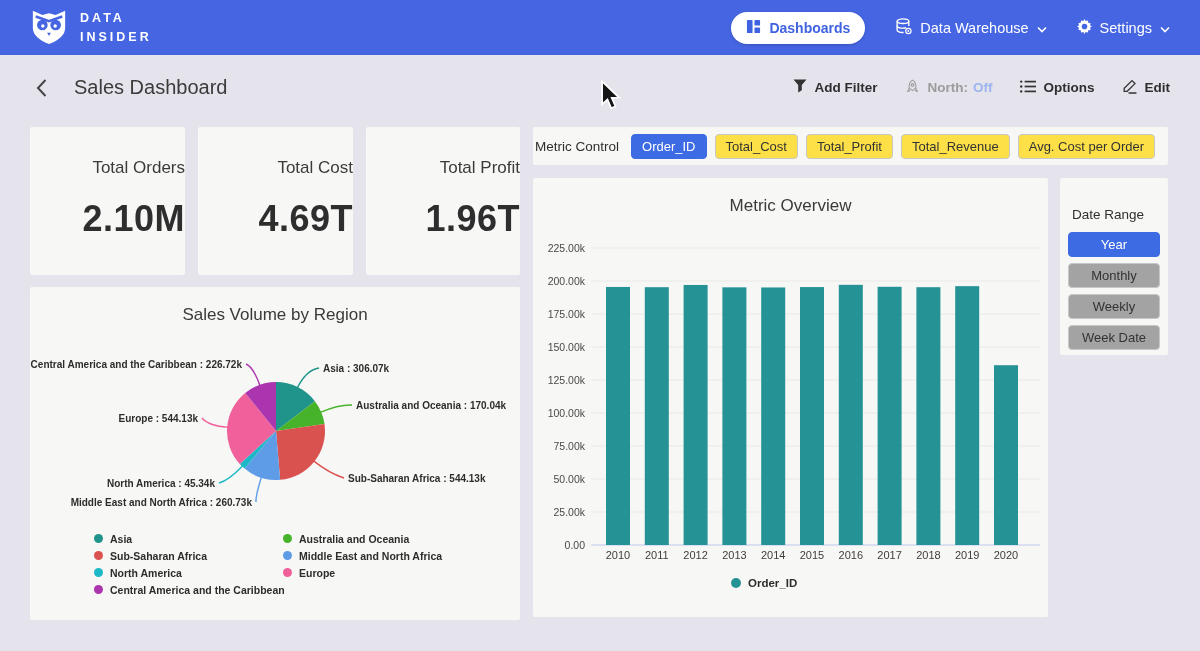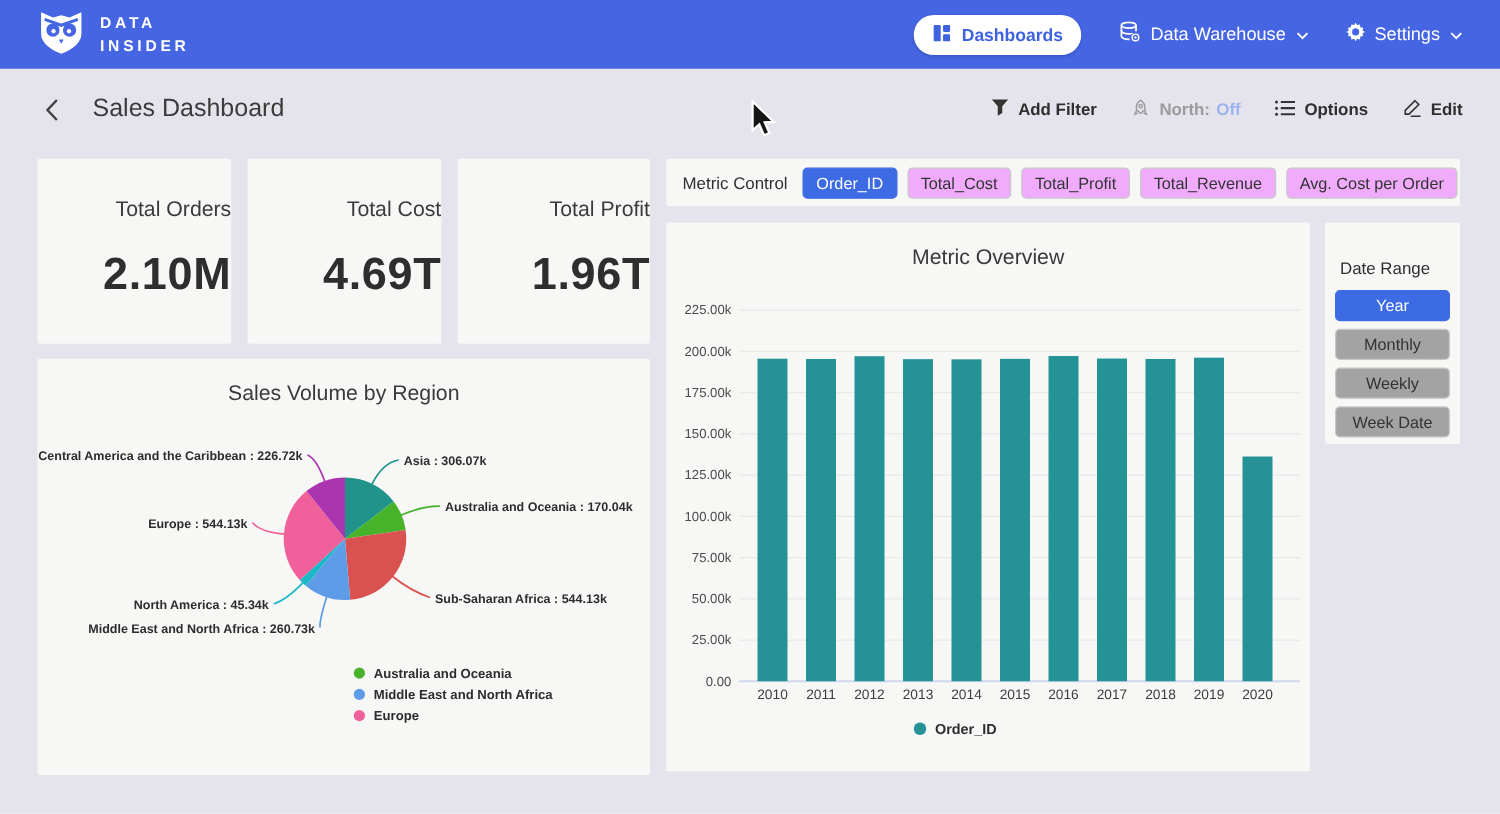--- a/index.html
+++ b/index.html
@@ -31,25 +31,25 @@
   .h-action .muted { color:#9b9b9b; }
   .boost-state { color:#9db4ef; margin-left:-3px; }
   
   .card { position:absolute; background:#f7f7f5; border-radius:2px; }
   .kpi { width:155px; height:148px; top:127px; display:flex; flex-direction:column; align-items:flex-end; }
   .kpi-label { margin-top:31px; font-size:17px; font-weight:500; color:#3b3b3b; }
   .kpi-value { margin-top:20px; font-size:36px; font-weight:bold; color:#2e2e2e; letter-spacing:.5px; }
   .card-title { text-align:center; font-size:17px; font-weight:500; color:#3a3a3a; padding-top:18px; position:relative; z-index:2; }
   
   .metric-control { left:533px; top:127px; width:635px; height:38px;
-    display:flex; align-items:center; padding-left:13px; gap:12px; }
+    display:flex; align-items:center; padding-left:2px; gap:12px; }
   .mc-label { font-size:13.5px; color:#2f2f2f; }
   .btn-row { display:flex; gap:8px; }
   .chip-btn { font-size:13px; padding:4px 10px; border:1px solid #c7c7c7; border-radius:4px;
-    background:#f0abfc; color:#333; cursor:pointer; font-family:inherit; }
+    background:#fde047; color:#333; cursor:pointer; font-family:inherit; }
   .chip-btn.selected { background:#3d6be4; border-color:#3d6be4; color:#fff; }
   
   .bar-card { left:533px; top:178px; width:515px; height:439px; }
   .bar-card svg { position:absolute; left:0; top:0; }
   
   .pie-card { left:30px; top:287px; width:490px; height:333px; }
   .pie-card svg { position:absolute; left:0; top:0; }
   .pie-legend-col { position:absolute; display:flex; flex-direction:column; }
   .pie-legend-col.c1 { left:64px; top:243px; }
   .pie-legend-col.c2 { left:253px; top:243px; }
@@ -292,20 +292,38 @@
         <path d="M 212.7869342890778 178.65389250981718 Q 198.94815690952686 193.09301438890768 189 196" fill="none" stroke="#1cb8c8" stroke-width="1.4"></path>
         <text x="185" y="200" text-anchor="end" font-size="10" font-weight="bold" fill="#2d2d2d">North America : 45.34k</text>
         <path d="M 246 144 L 209.77227761025688 176.9932133999055 A 49 49 0 0 1 215.21722013251355 105.87624803839643 Z" fill="#f0609b"></path>
         <path d="M 198.14007065769428 140.33569060401496 Q 178.19843343173358 138.80889502235453 172 131" fill="none" stroke="#f0609b" stroke-width="1.4"></path>
         <text x="168" y="135" text-anchor="end" font-size="10" font-weight="bold" fill="#2d2d2d">Europe : 544.13k</text>
         <path d="M 246 144 L 215.21722013251355 105.87624803839643 A 49 49 0 0 1 246.00000000000009 95 Z" fill="#ab35af"></path>
         <path d="M 230.0092898523813 98.74188261786793 Q 223.3464939575402 79.88433370864624 216 77" fill="none" stroke="#ab35af" stroke-width="1.4"></path>
         <text x="212" y="81" text-anchor="end" font-size="10" font-weight="bold" fill="#2d2d2d">Central America and the Caribbean : 226.72k</text>
       </svg>
     <div class="card-title">Sales Volume by Region</div>
+    <div class="pie-legend-col c1" id="pie-legend-col1">
+        <div class="legend-item">
+          <span class="legend-dot" style="background: rgb(32, 148, 139);"></span>
+          <span>Asia</span>
+        </div>
+        <div class="legend-item">
+          <span class="legend-dot" style="background: rgb(218, 82, 80);"></span>
+          <span>Sub-Saharan Africa</span>
+        </div>
+        <div class="legend-item">
+          <span class="legend-dot" style="background: rgb(28, 184, 200);"></span>
+          <span>North America</span>
+        </div>
+        <div class="legend-item">
+          <span class="legend-dot" style="background: rgb(171, 53, 175);"></span>
+          <span>Central America and the Caribbean</span>
+        </div>
+      </div>
     <div class="pie-legend-col c2" id="pie-legend-col2">
         <div class="legend-item">
           <span class="legend-dot" style="background: rgb(71, 179, 43);"></span>
           <span>Australia and Oceania</span>
         </div>
         <div class="legend-item">
           <span class="legend-dot" style="background: rgb(94, 156, 232);"></span>
           <span>Middle East and North Africa</span>
         </div>
         <div class="legend-item">

